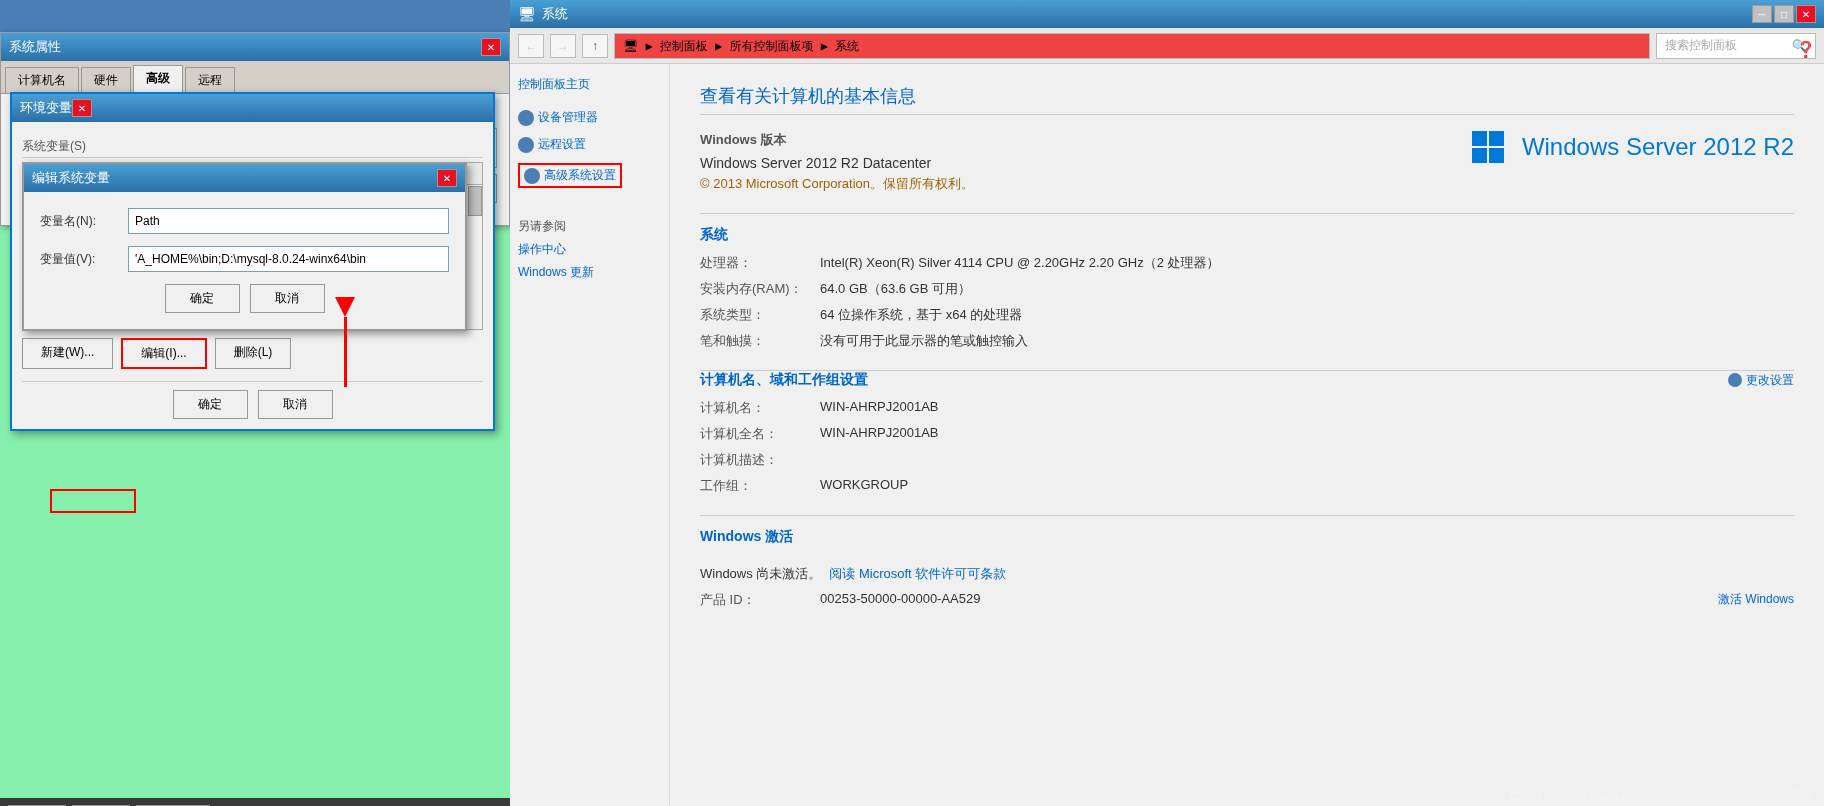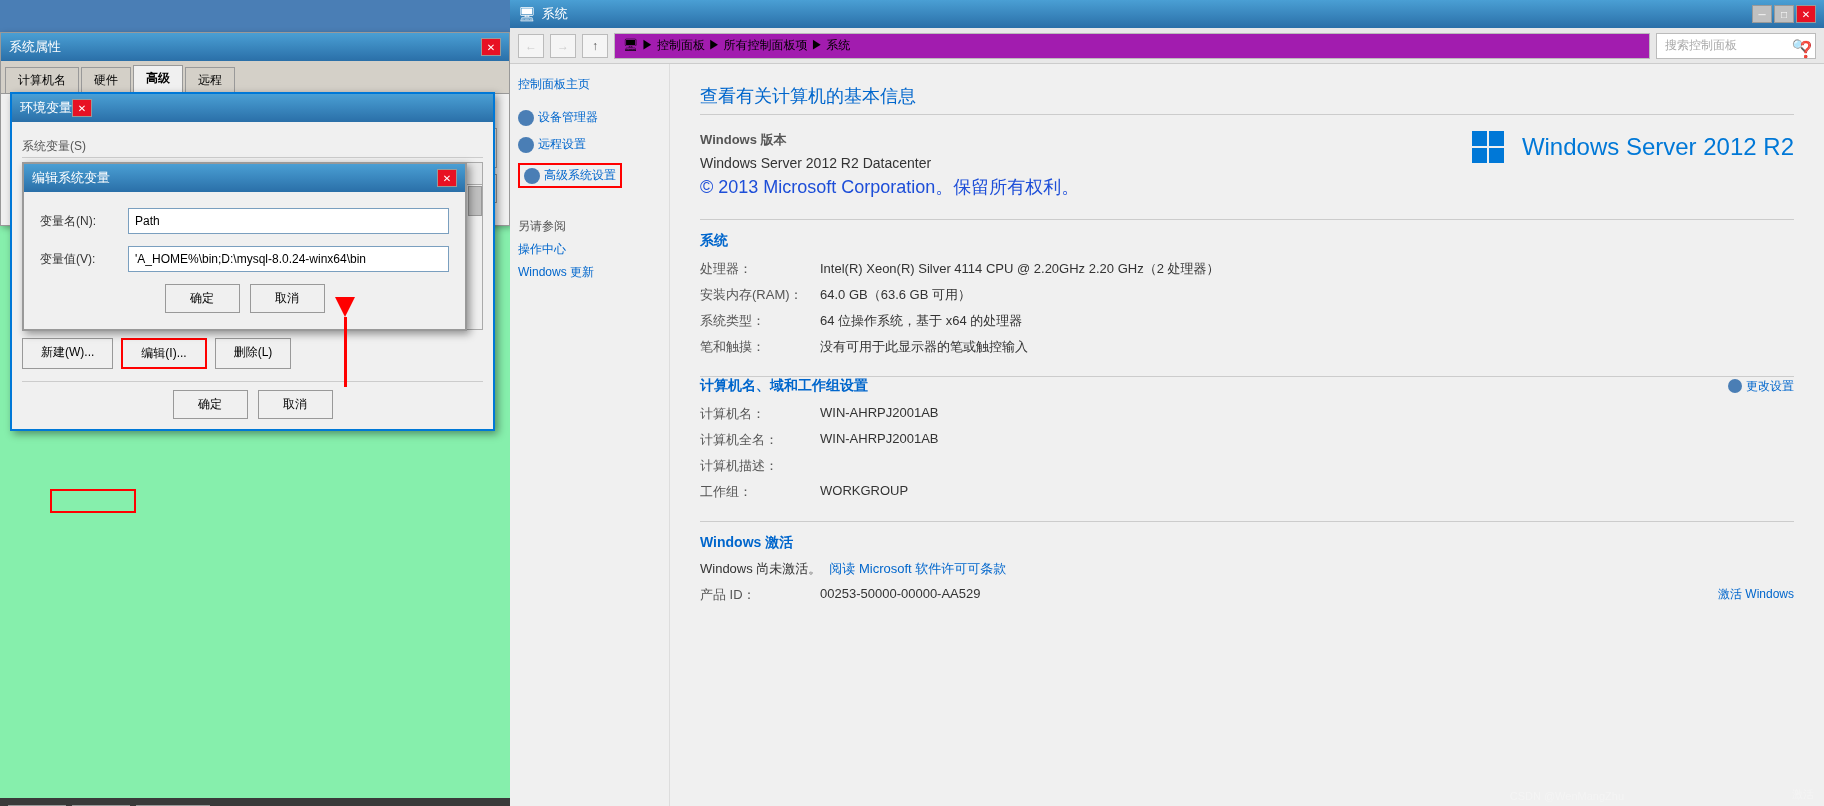--- a/index.html
+++ b/index.html
@@ -199,21 +199,21 @@
       <div class="win-btn">─</div>
       <div class="win-btn">□</div>
       <div class="win-btn win-btn-close">✕</div>
     </div>
   </div>
 
   <div class="right-toolbar">
     <div class="toolbar-nav-btn disabled">←</div>
     <div class="toolbar-nav-btn disabled">→</div>
     <div class="toolbar-nav-btn">↑</div>
-    <div style="border:1px solid #bbb; padding:3px 8px; flex:1; background:#a21caf; font-size:12px; display:flex; align-items:flex-start; gap:4px; height:26px;">
+    <div style="border:1px solid #bbb; padding:3px 8px; flex:1; background:#ef4444; font-size:12px; display:flex; align-items:flex-end; gap:4px; height:26px;font-family:Liberation Mono, monospace;">
       <span>🖥 ▶ 控制面板 ▶ 所有控制面板项 ▶ 系统</span>
     </div>
     <div style="border:1px solid #bbb; padding:3px 8px; width:160px; background:white; font-size:12px; display:flex; align-items:center; gap:4px; height:26px; color:#aaa;">
       <span>搜索控制面板</span>
       <span style="margin-left:auto; color:#555;">🔍</span>
     </div>
   </div>
 
   <div class="right-body">
 
@@ -239,21 +239,21 @@
     </div>
 
     <div class="right-main">
       <div class="section-label-blue" style="font-size:18px; color:#0066cc; border-bottom:1px solid #ccc; padding-bottom:6px; margin-bottom:16px;">查看有关计算机的基本信息</div>
 
       <div class="info-section">
         <div style="display:flex; justify-content:space-between; align-items:flex-start;">
           <div>
             <div style="font-size:13px; color:#555; margin-bottom:6px; font-weight:bold;">Windows 版本</div>
             <div style="font-size:14px; color:#333; margin-bottom:4px;">Windows Server 2012 R2 Datacenter</div>
-            <div style="font-size:18px; color:#1d4ed8;">© 2013 Microsoft Corporation。保留所有权利。</div>
+            <div style="font-size:13px; color:#a16207;">© 2013 Microsoft Corporation。保留所有权利。</div>
           </div>
           <div style="display:flex; align-items:center; gap:18px; margin-left:20px;">
             <div style="display:grid; grid-template-columns:1fr 1fr; gap:2px; width:32px; height:32px;">
               <div style="background:#0078d7;"></div>
               <div style="background:#0078d7;"></div>
               <div style="background:#0078d7;"></div>
               <div style="background:#0078d7;"></div>
             </div>
             <span style="font-size:24px; color:#0078d7; font-weight:300;">Windows Server 2012 R2</span>
           </div>
@@ -300,21 +300,21 @@
           <div class="info-key">计算机描述：</div>
           <div class="info-val"></div>
         </div>
         <div class="info-row">
           <div class="info-key">工作组：</div>
           <div class="info-val">WORKGROUP</div>
         </div>
       </div>
 
       <div class="info-section" style="border-top:1px solid #ccc; padding-top:12px; margin-top:4px;">
-        <div style="font-size:14px; color:#0066cc; font-weight:bold; margin-bottom:8px;">Windows 激活</div>
+        <div style="font-size:14px; color:#0066cc; font-weight:bold; margin-bottom:19px;">Windows 激活</div>
         <div class="info-row">
           <div style="font-size:13px; color:#333;">Windows 尚未激活。</div>
           <div style="color:#0066cc; font-size:13px; cursor:pointer; margin-left:8px;">阅读 Microsoft 软件许可可条款</div>
         </div>
         <div class="info-row">
           <div class="info-key">产品 ID：</div>
           <div class="info-val">00253-50000-00000-AA529</div>
           <div style="color:#0066cc; font-size:12px; cursor:pointer; margin-left:auto;">激活 Windows</div>
         </div>
       </div>

